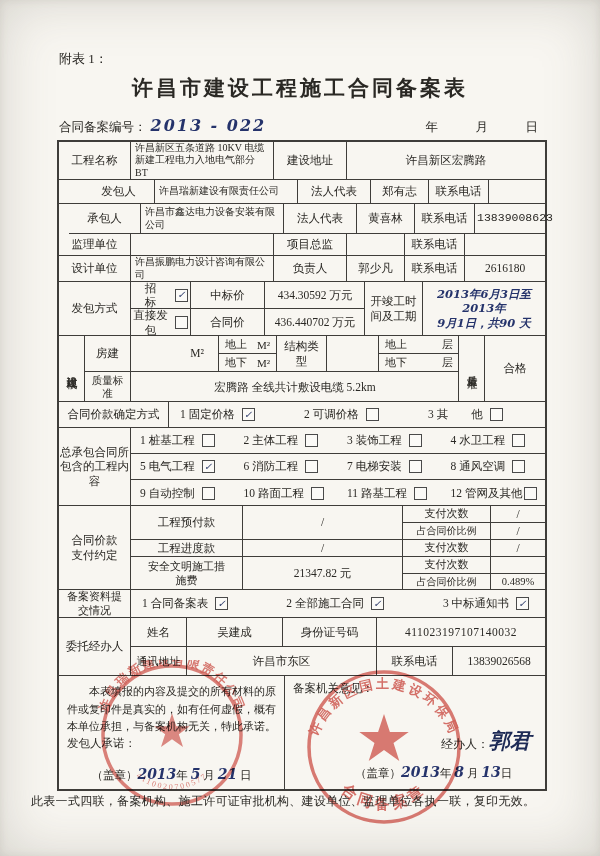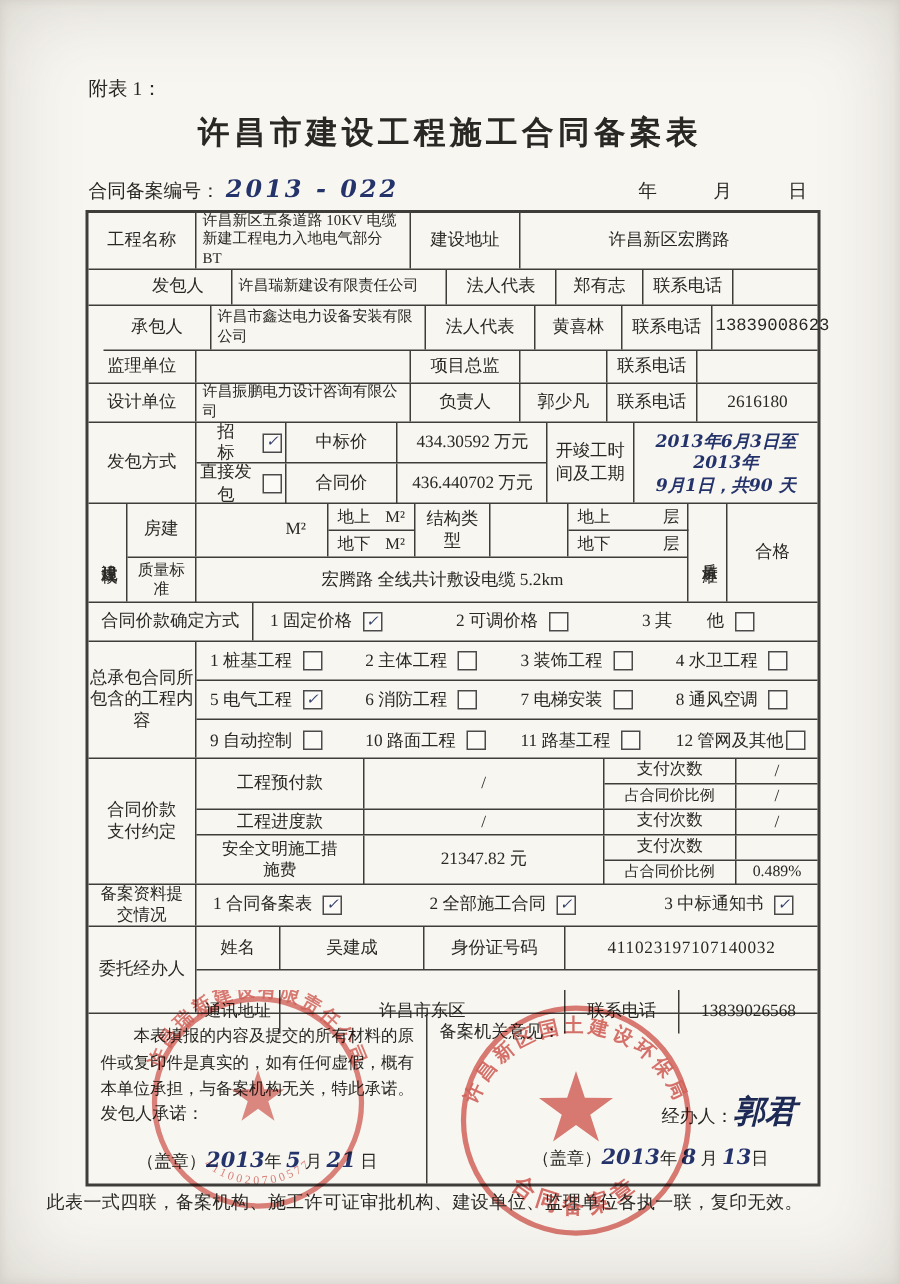--- a/index.html
+++ b/index.html
@@ -340,21 +340,21 @@
           <span>3 中标通知书</span>
           <span class="cb">
             <i>✓</i>
           </span>
         </span>
     </div>
   </div>
 
   <div class="r" style="height:58px;">
     <div class="c" style="width:72px;">委托经办人</div>
-    <div class="stack last" style="width:414px;gap:13px;">
+    <div class="stack last" style="width:414px;">
       <div class="sub" style="height:29px;">
         <div class="c" style="width:56px;">姓名</div>
         <div class="c" style="width:96px;">吴建成</div>
         <div class="c" style="width:94px;">身份证号码</div>
         <div class="c last" style="width:168px;letter-spacing:.5px;">411023197107140032</div>
       </div>
       <div class="sub" style="height:29px;">
         <div class="c" style="width:56px;font-size:11px;">通讯地址</div>
         <div class="c" style="width:190px;">许昌市东区</div>
         <div class="c" style="width:76px;">联系电话</div>

